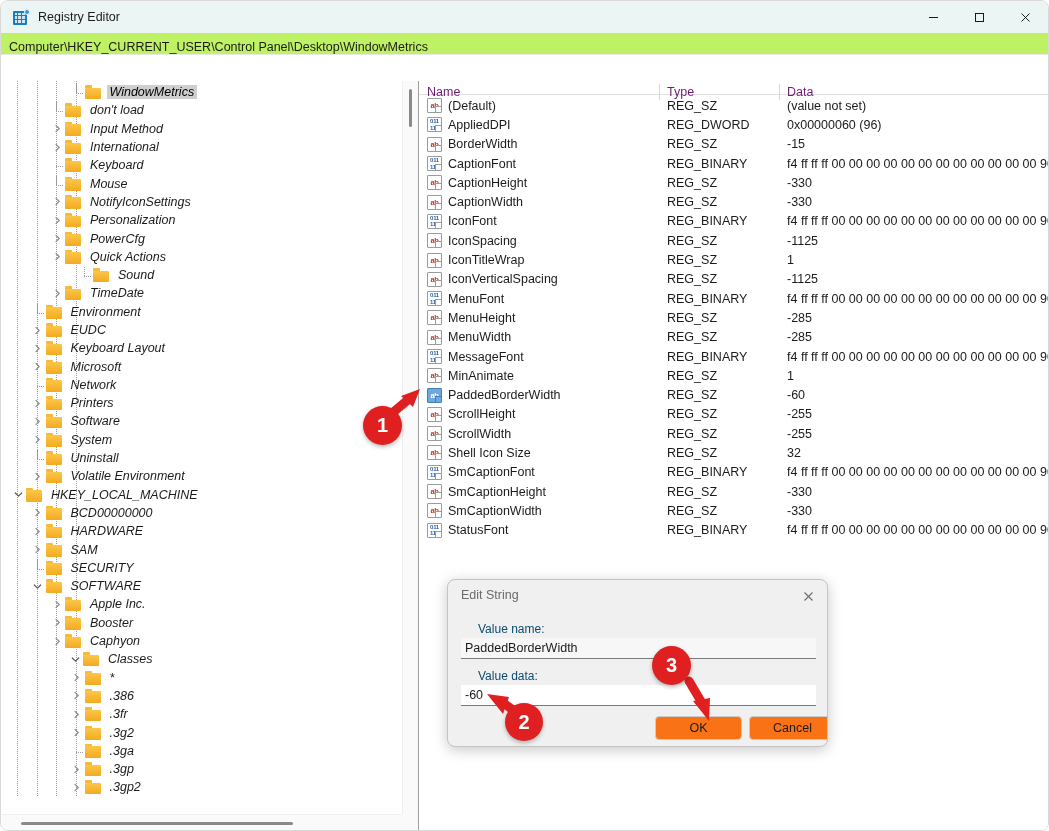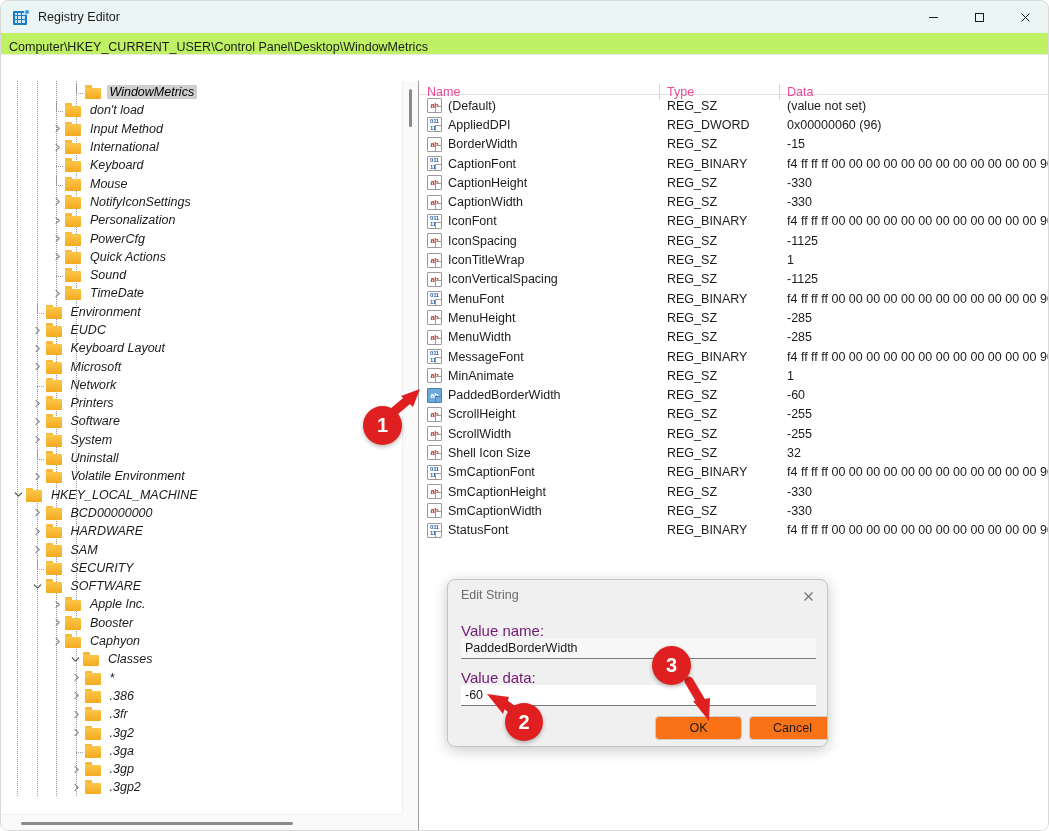--- a/index.html
+++ b/index.html
@@ -244,21 +244,21 @@
     flex: 1;
     background: #ffffff;
     overflow: hidden;
   }
   #list-header {
     position: relative;
     height: 14px;
     background: #ffffff;
     border-bottom: 1px solid #e0e0e0;
     font-size: 12.5px;
-    color: #ec4899;
+    color: #701a75;
   }
   #list-header .col {
     position: absolute;
     top: 0;
     height: 22px;
     display: flex;
     align-items: center;
     padding-left: 8px;
     cursor: default;
   }
@@ -356,23 +356,23 @@
   #dlg-close {
     position: absolute;
     right: 4px; top: 4px;
     width: 30px; height: 24px;
     display: flex; align-items: center; justify-content: center;
     color: #6b6b6b;
     cursor: default;
   }
   .dlg-label {
     position: absolute;
-    left: 13px;
-    font-size: 15px;
-    color: #701a75;
+    left: 30px;
+    font-size: 12px;
+    color: #0c4a6e;
   }
   .dlg-input {
     position: absolute;
     left: 13px;
     width: 355px; height: 21px;
     background: #f7f7f7;
     border: none;
     border-bottom: 1px solid #7a7a7a;
     font-family: "Liberation Sans", sans-serif;
     font-size: 12.5px;
@@ -551,21 +551,21 @@
                 <svg width="9" height="9" viewBox="0 0 9 9">
                   <path d="M3 1.3 L6.2 4.5 L3 7.7" fill="none" stroke="#8a8a8a" stroke-width="1.2" stroke-linecap="round" stroke-linejoin="round"></path>
                 </svg>
               </span>
               <span class="folder">
                 <span class="tab"></span>
                 <span class="body"></span>
               </span>
               <span class="tlabel">Quick Actions</span>
             </div>
-            <div class="tnode" style="padding-left: 47px;">
+            <div class="tnode" style="padding-left: 47px; margin-left: 28px;">
               <span class="dashstub"></span>
               <span class="folder">
                 <span class="tab"></span>
                 <span class="body"></span>
               </span>
               <span class="tlabel">Sound</span>
             </div>
             <div class="tnode" style="padding-left: 47px;">
               <span class="chev">
                 <svg width="9" height="9" viewBox="0 0 9 9">

